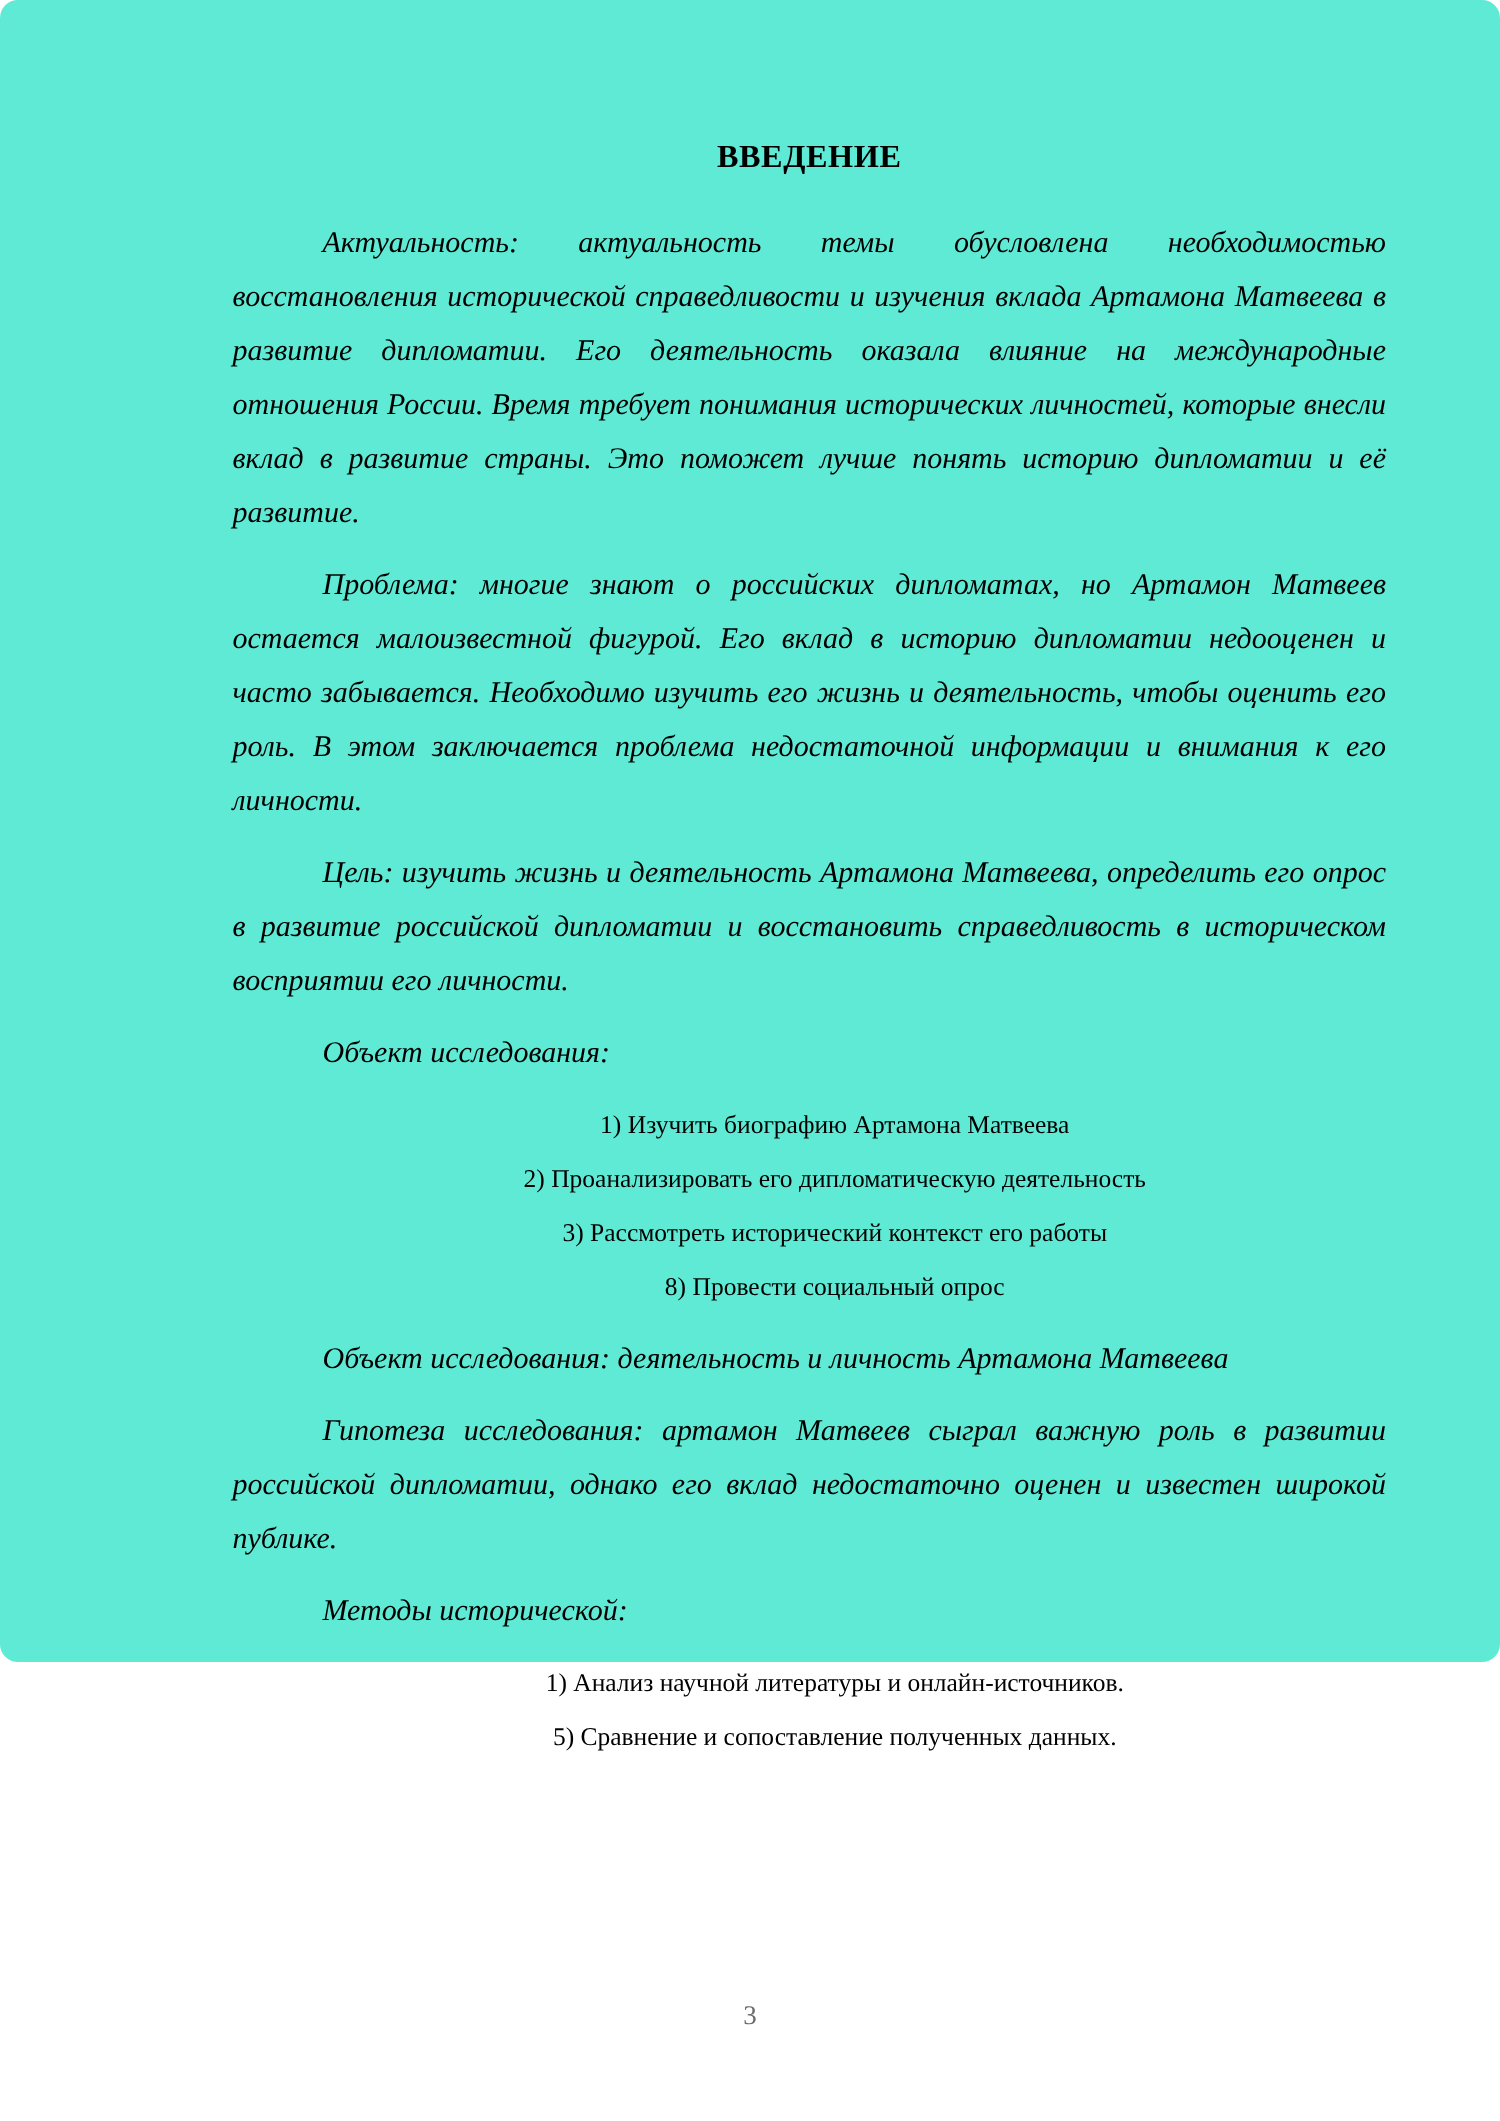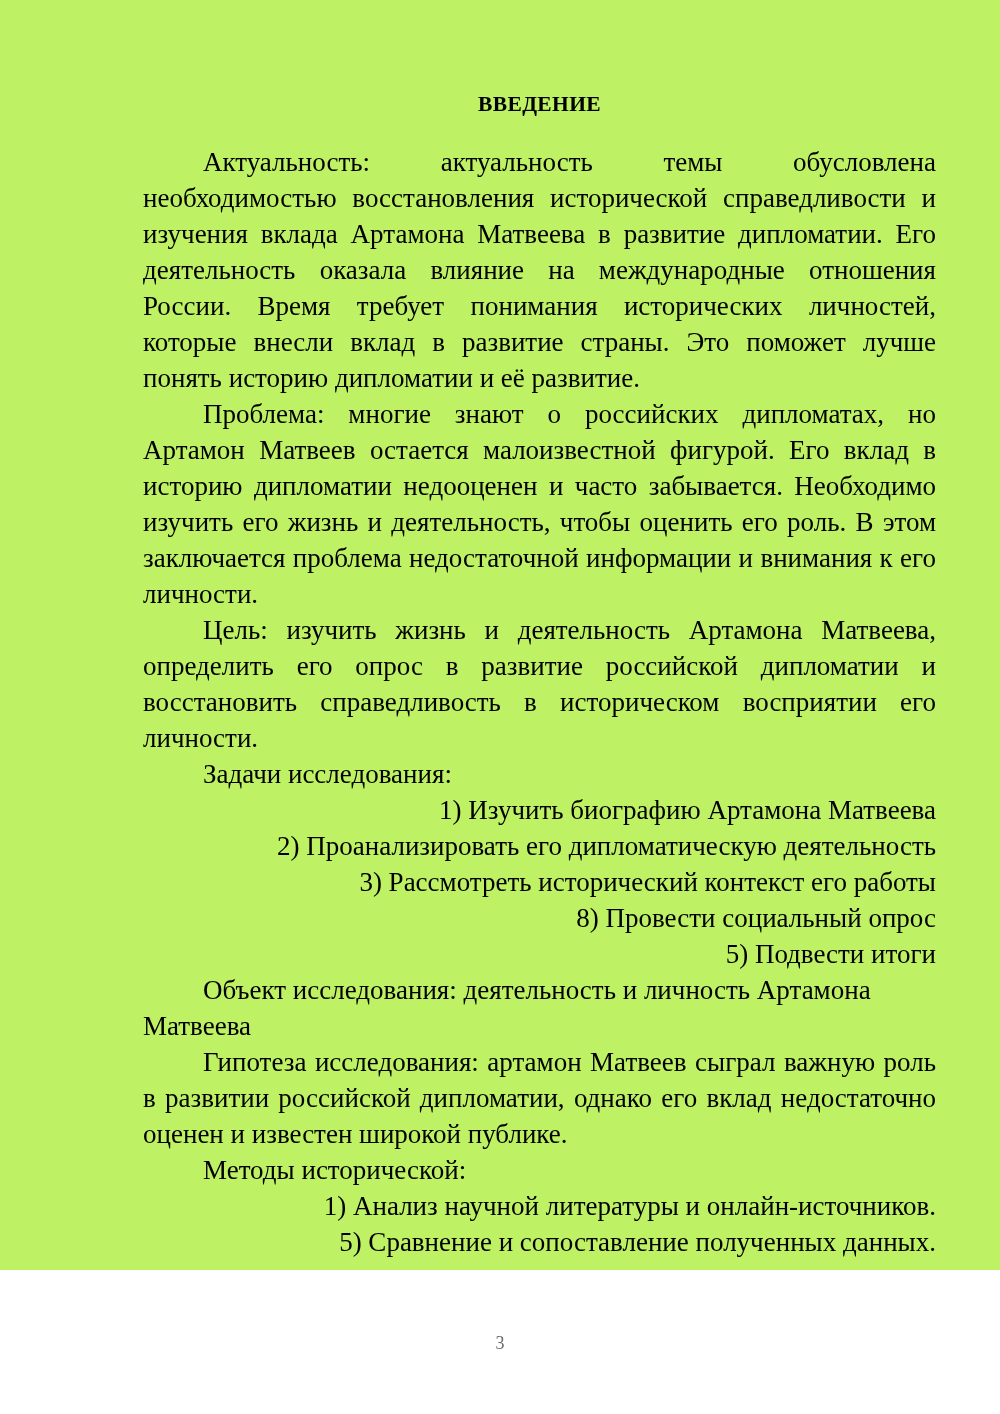--- a/index.html
+++ b/index.html
@@ -15,61 +15,63 @@
     font-family: "Liberation Serif", "DejaVu Serif", serif;
     color: #000000;
     overflow: hidden;
   }
 
   .page {
     position: absolute;
     top: 0;
     left: 0;
     width: 1000px;
-    height: 1270px;
-    background: #bef264;
+    height: 1108px;
+    background: #5eead4;
     box-sizing: border-box;
+    border-radius: 12px;
   }
 
   
   .content {
     position: absolute;
     left: 143px;
     top: 86px;
     width: 793px;
   }
 
   .doc-title {
     font-size: 21.5px;
     font-weight: bold;
     text-align: center;
     letter-spacing: 0.4px;
     line-height: 36px;
     margin: 0 0 22px 0;
   }
 
   .para {
-    font-size: 27px;
+    font-size: 20px;
     line-height: 36px;
     text-align: justify;
     text-justify: inter-word;
     text-indent: 60px;
-    margin: 0;
+    margin: 12px;
     hyphens: none;
+    font-style: italic;
   }
 
   
   .para.single {
     text-align: left;
   }
 
   .list-item {
-    font-size: 27px;
+    font-size: 17px;
     line-height: 36px;
-    text-align: right;
+    text-align: center;
     text-indent: 0;
     margin: 0 0 0 34px;
   }
 
   .page-number {
     position: absolute;
     left: 0;
     top: 1332px;
     width: 1000px;
     text-align: center;
@@ -87,27 +89,26 @@
   <div class="content">
 
     <h1 class="doc-title">ВВЕДЕНИЕ</h1>
 
     <p class="para">Актуальность: актуальность темы обусловлена необходимостью восстановления исторической справедливости и изучения вклада Артамона Матвеева в развитие дипломатии. Его деятельность оказала влияние на международные отношения России. Время требует понимания исторических личностей, которые внесли вклад в развитие страны. Это поможет лучше понять историю дипломатии и её развитие.</p>
 
     <p class="para">Проблема: многие знают о российских дипломатах, но Артамон Матвеев остается малоизвестной фигурой. Его вклад в историю дипломатии недооценен и часто забывается. Необходимо изучить его жизнь и деятельность, чтобы оценить его роль. В этом заключается проблема недостаточной информации и внимания к его личности.</p>
 
     <p class="para">Цель: изучить жизнь и деятельность Артамона Матвеева, определить его опрос в развитие российской дипломатии и восстановить справедливость в историческом восприятии его личности.</p>
 
-    <p class="para single">Задачи исследования:</p>
+    <p class="para single">Объект исследования:</p>
 
     <p class="list-item">1) Изучить биографию Артамона Матвеева</p>
     <p class="list-item">2) Проанализировать его дипломатическую деятельность</p>
     <p class="list-item">3) Рассмотреть исторический контекст его работы</p>
     <p class="list-item">8) Провести социальный опрос</p>
-    <p class="list-item">5) Подвести итоги</p>
 
     <p class="para single">Объект исследования: деятельность и личность Артамона Матвеева</p>
 
 
     <p class="para">Гипотеза исследования: артамон Матвеев сыграл важную роль в развитии российской дипломатии, однако его вклад недостаточно оценен и известен широкой публике.</p>
 
     <p class="para single">Методы исторической:</p>
 
     <p class="list-item">1) Анализ научной литературы и онлайн-источников.</p>
     <p class="list-item">5) Сравнение и сопоставление полученных данных.</p>

